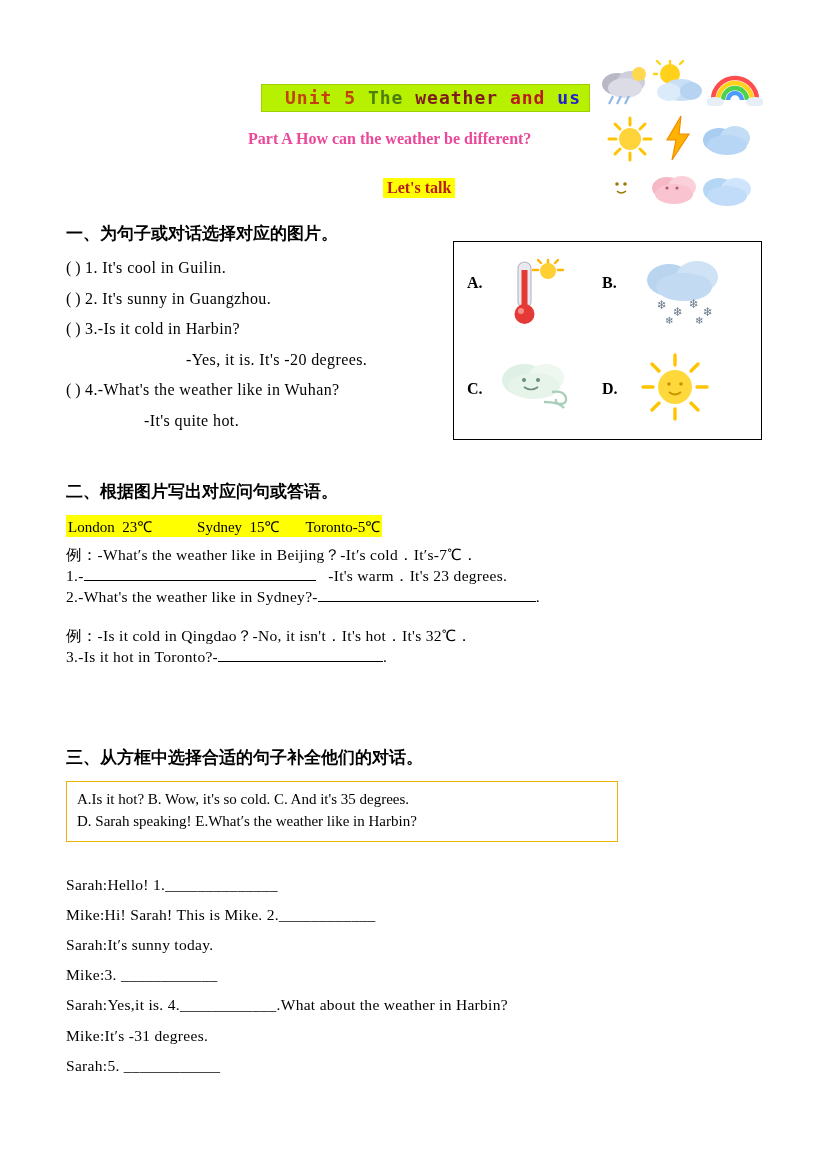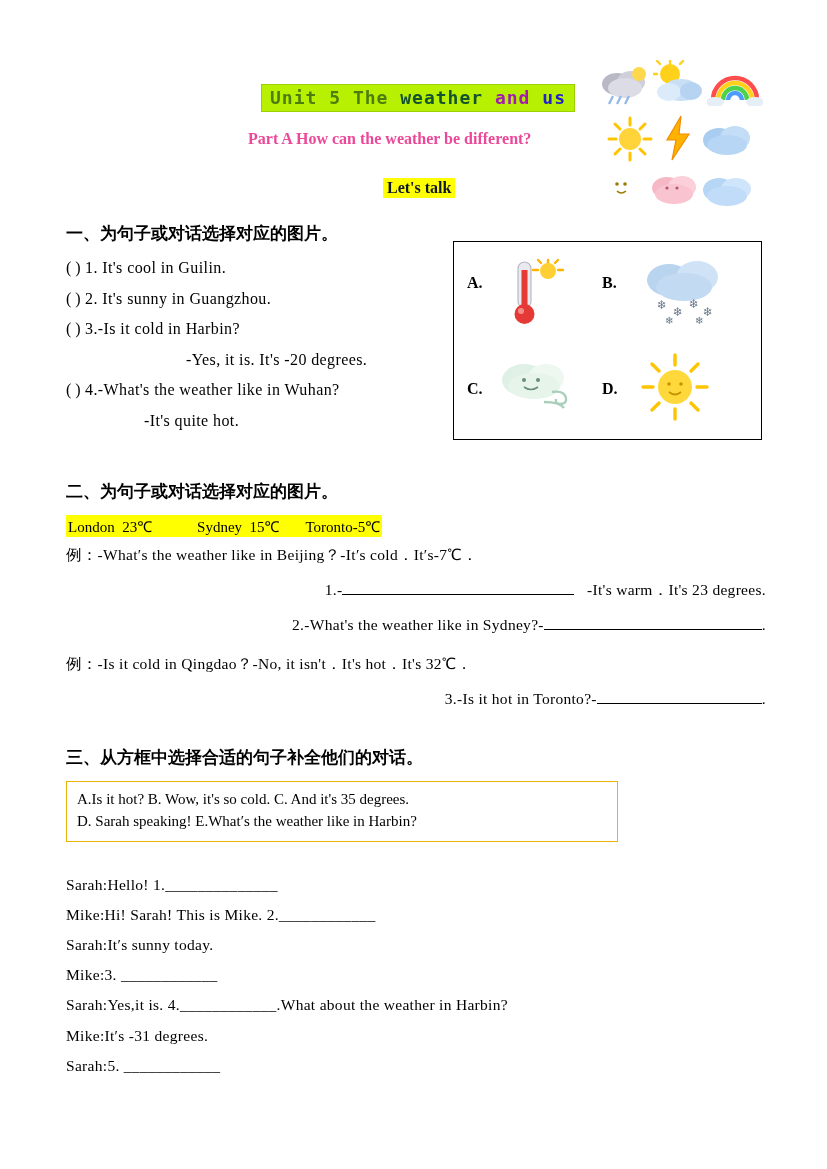--- a/index.html
+++ b/index.html
@@ -33,44 +33,44 @@
     top: 84px;
     background: #b7f000;
     border: 1px solid #9ed000;
     padding: 2px 8px 3px 8px;
     font-family: "DejaVu Sans Mono", monospace;
     font-size: 18px;
     font-weight: bold;
     letter-spacing: 1px;
     white-space: nowrap;
   }
-  .title-box .t-unit { color: #4d7c0f; }
+  .title-box .t-unit { color: #c2410c; margin-left: 15px; }
   .title-box .t-the  { color: #4d7c0f; }
-  .title-box .t-weather { color: #14532d; }
-  .title-box .t-and  { color: #a21caf; }
+  .title-box .t-weather { color: #7f1d1d; }
+  .title-box .t-and  { color: #b91c1c; }
   .title-box .t-us   { color: #2222cc; }
 
   .subtitle {
     position: absolute;
     left: 248px;
     top: 130px;
     font-family: "Liberation Serif", serif;
     font-weight: bold;
     font-size: 16px;
     color: #ec4899;
     white-space: nowrap;
   }
   .lets-talk {
     position: absolute;
     left: 383px;
     top: 178px;
     background: #ffff00;
     font-weight: bold;
     font-size: 16px;
-    color: #0f172a;
+    color: #b91c1c;
     padding: 1px 4px;
     white-space: nowrap;
   }
 
   
   .icon-cluster {
     position: absolute;
     left: 595px;
     top: 58px;
     width: 180px;
@@ -135,24 +135,22 @@
     white-space: pre;
   }
   .eg {
     font-size: 15.5px;
     margin-top: 8px;
     white-space: nowrap;
     letter-spacing: .3px;
   }
   .ans {
     font-size: 15.5px;
-    margin-top: 14px;
     white-space: nowrap;
     letter-spacing: .3px;
-    text-align: right;
   }
   .blank {
     display: inline-block;
     border-bottom: 1px solid #000;
     height: 14px;
     vertical-align: baseline;
   }
 
   
   .ex3 {
@@ -361,21 +359,21 @@
         <line x1="19" y1="51" x2="12" y2="58"></line>
       </g>
       <circle cx="35" cy="35" r="17" fill="#ffd93b"></circle>
       <circle cx="29" cy="32" r="1.8" fill="#c79400"></circle>
       <circle cx="41" cy="32" r="1.8" fill="#c79400"></circle>
       <path d="M29 40 Q35 45 41 40" stroke="#c79400" stroke-width="1.8" fill="none"></path>
     </svg>
   </div>
 
   <div class="ex2">
-    <div class="sec-head">二、为句子或对话选择对应的图片。</div>
+    <div class="sec-head">二、根据图片写出对应问句或答语。</div>
 
     <div class="city-row">London  23℃            Sydney  15℃       Toronto-5℃</div>
 
     <div class="eg">例：-What′s  the  weather  like  in  Beijing？-It′s  cold．It′s-7℃．</div>
 
     <div class="ans">
       <span>1.-</span><span class="blank" style="width:232px"></span>&nbsp;&nbsp;&nbsp;<span>-It's  warm．It's  23  degrees.</span>
     </div>
 
     <div class="ans">

